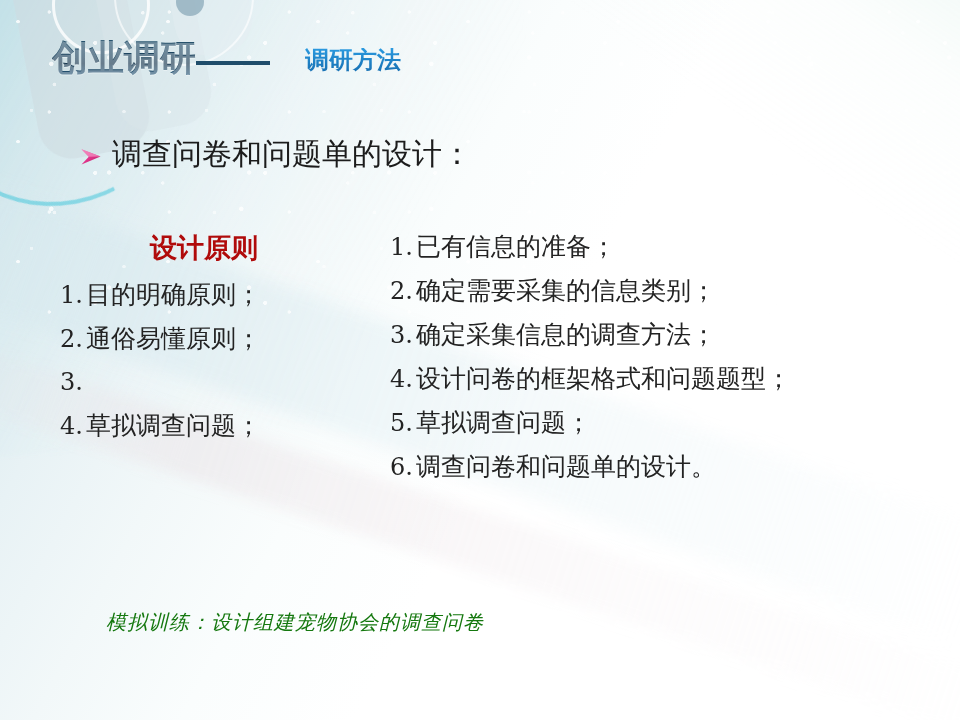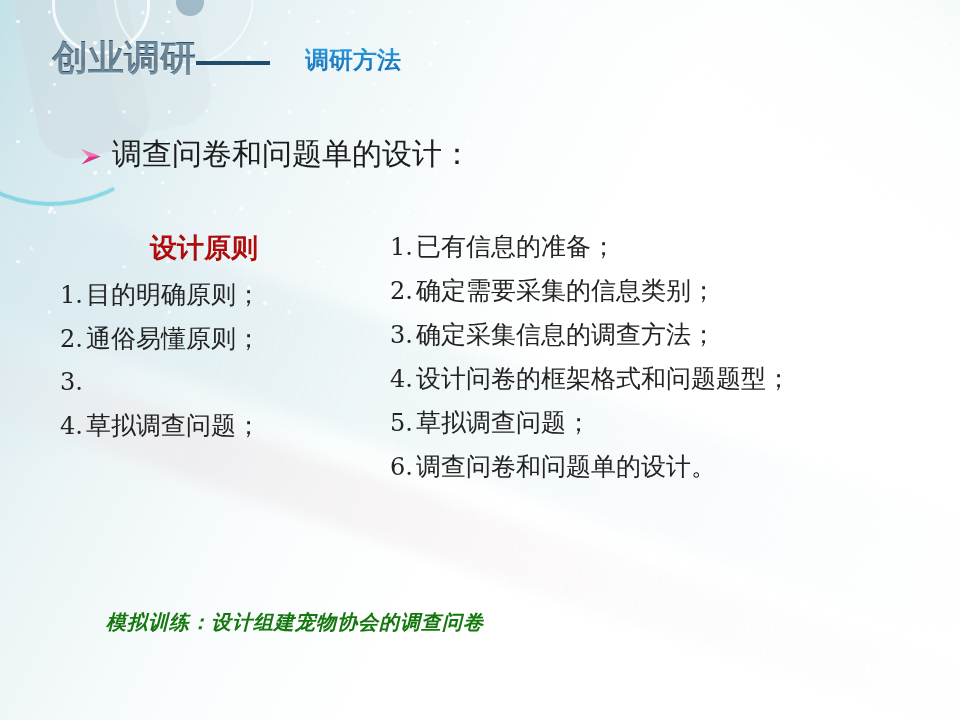--- a/index.html
+++ b/index.html
@@ -314,21 +314,21 @@
   }
 
   .item-text { flex: 0 0 auto; }
 
   
   .footer-note {
     position: absolute;
     left: 106px;
     top: 612px;
     font-family: "DejaVu Serif", "Liberation Serif", serif;
-    font-weight: bold;
+    font-weight: normal;
     font-style: italic;
     font-size: 20px;
     line-height: 1;
     color: #15780f;
     white-space: nowrap;
     letter-spacing: 1px;
   }
 </style>
 </head>
 <body>

